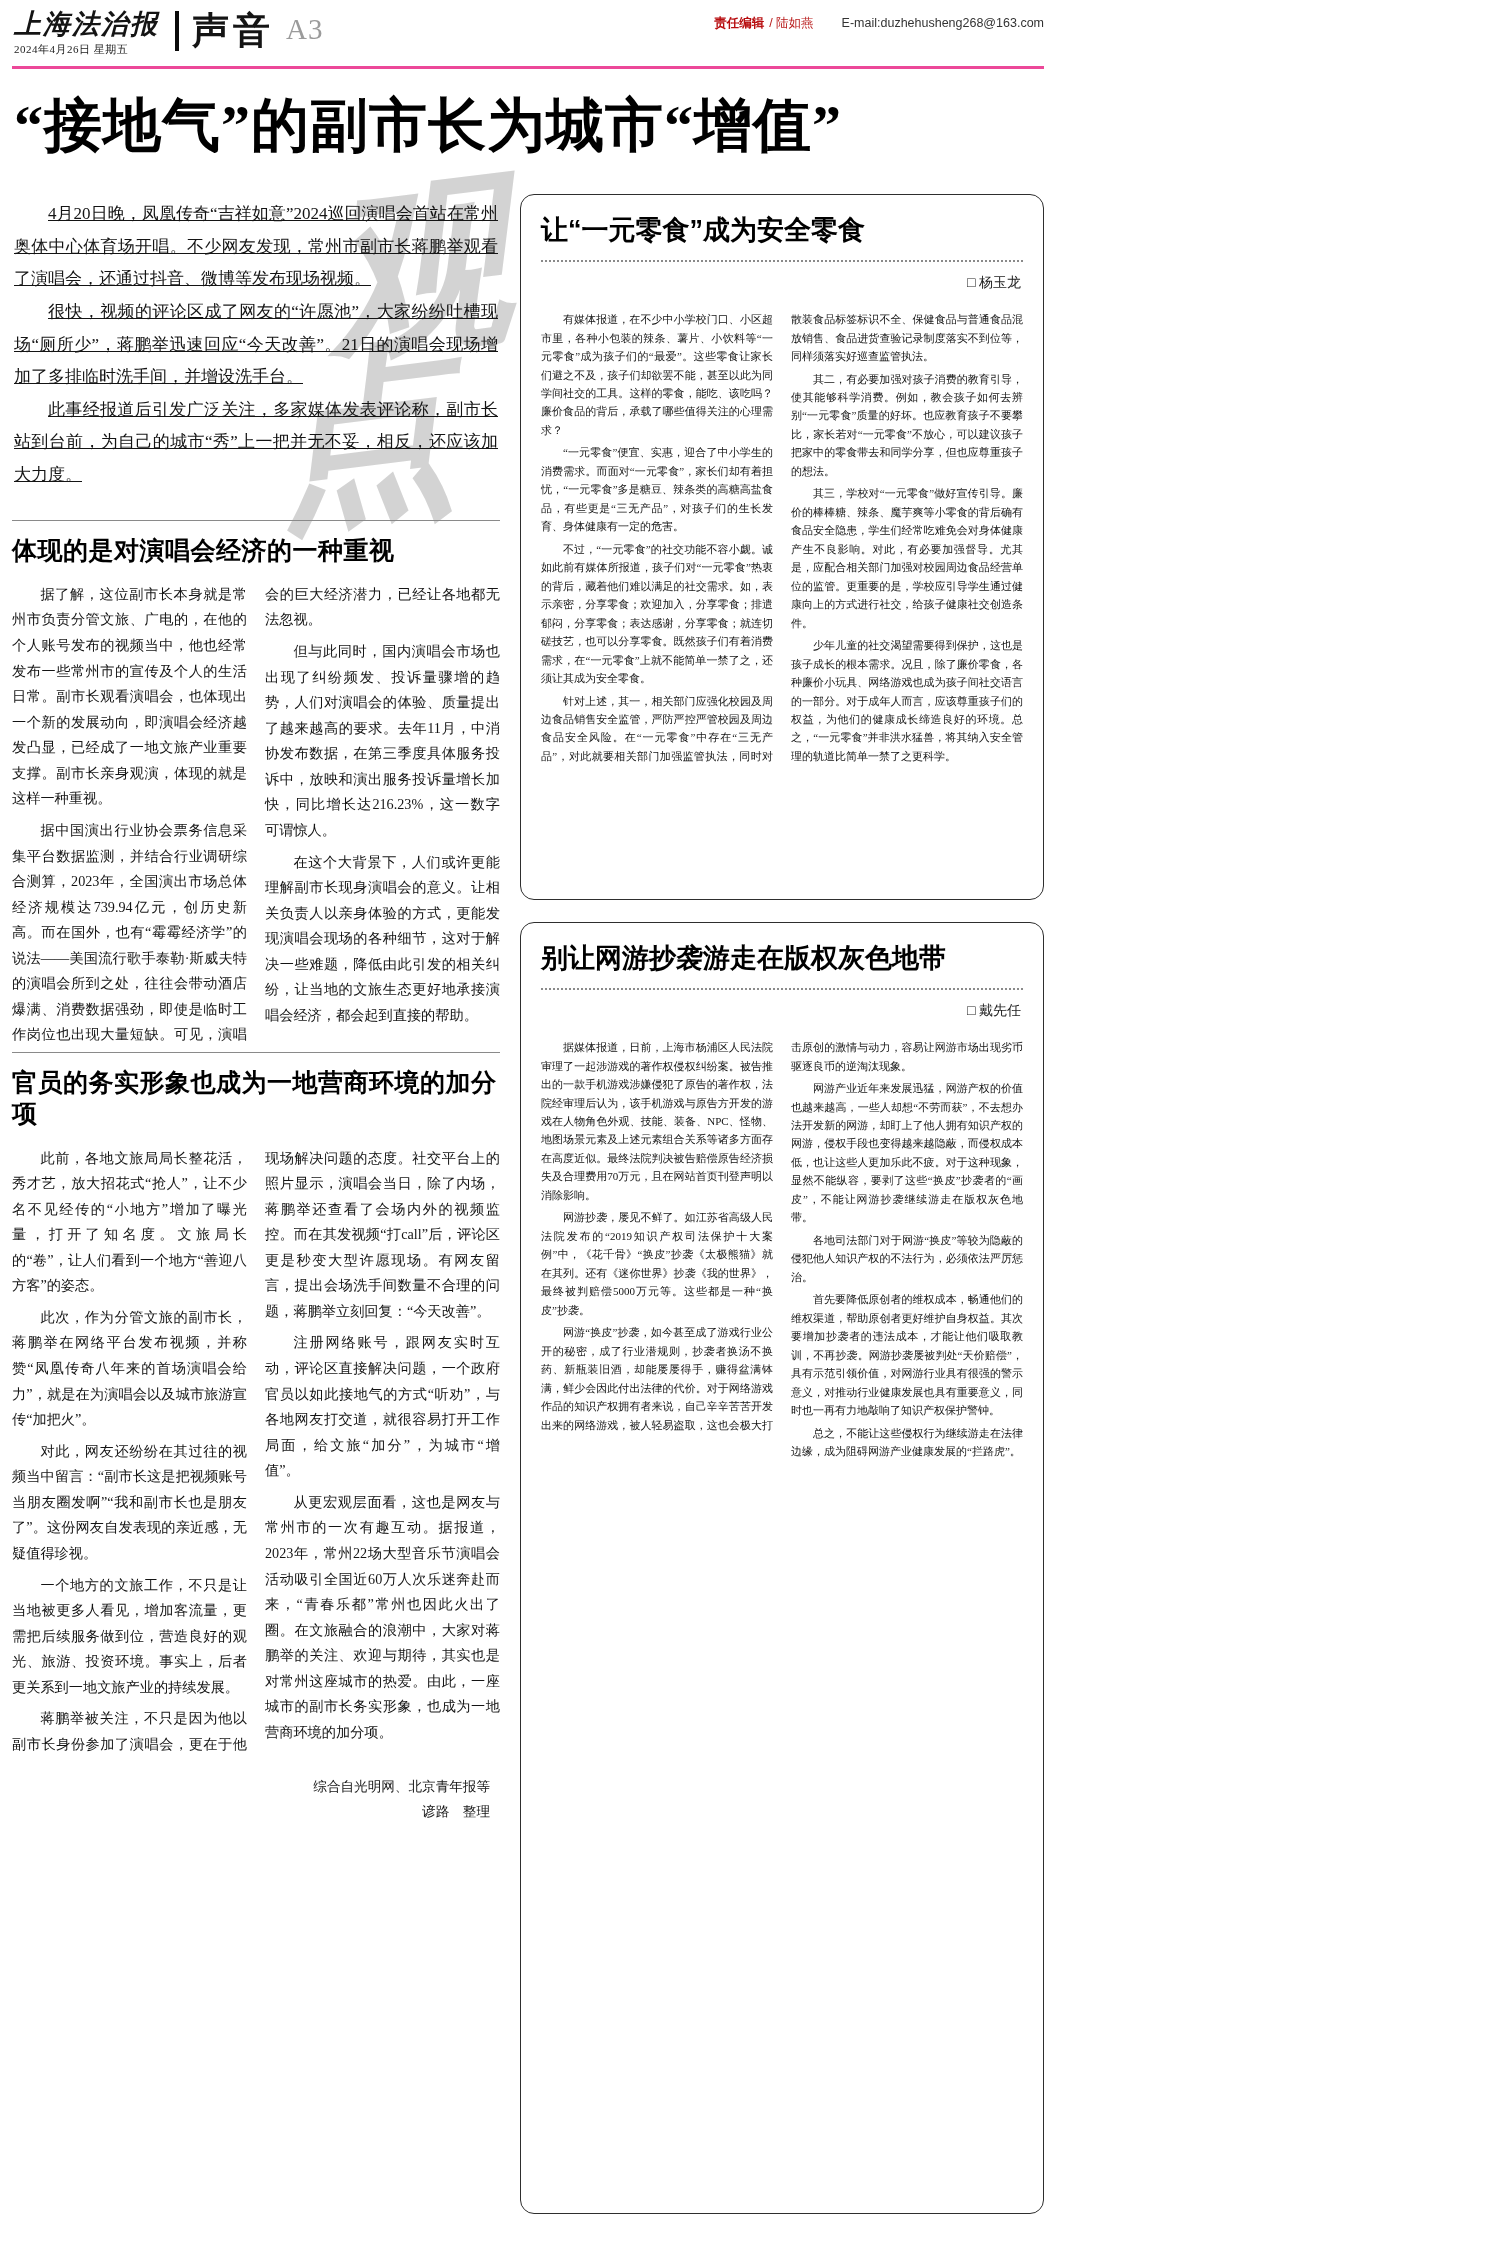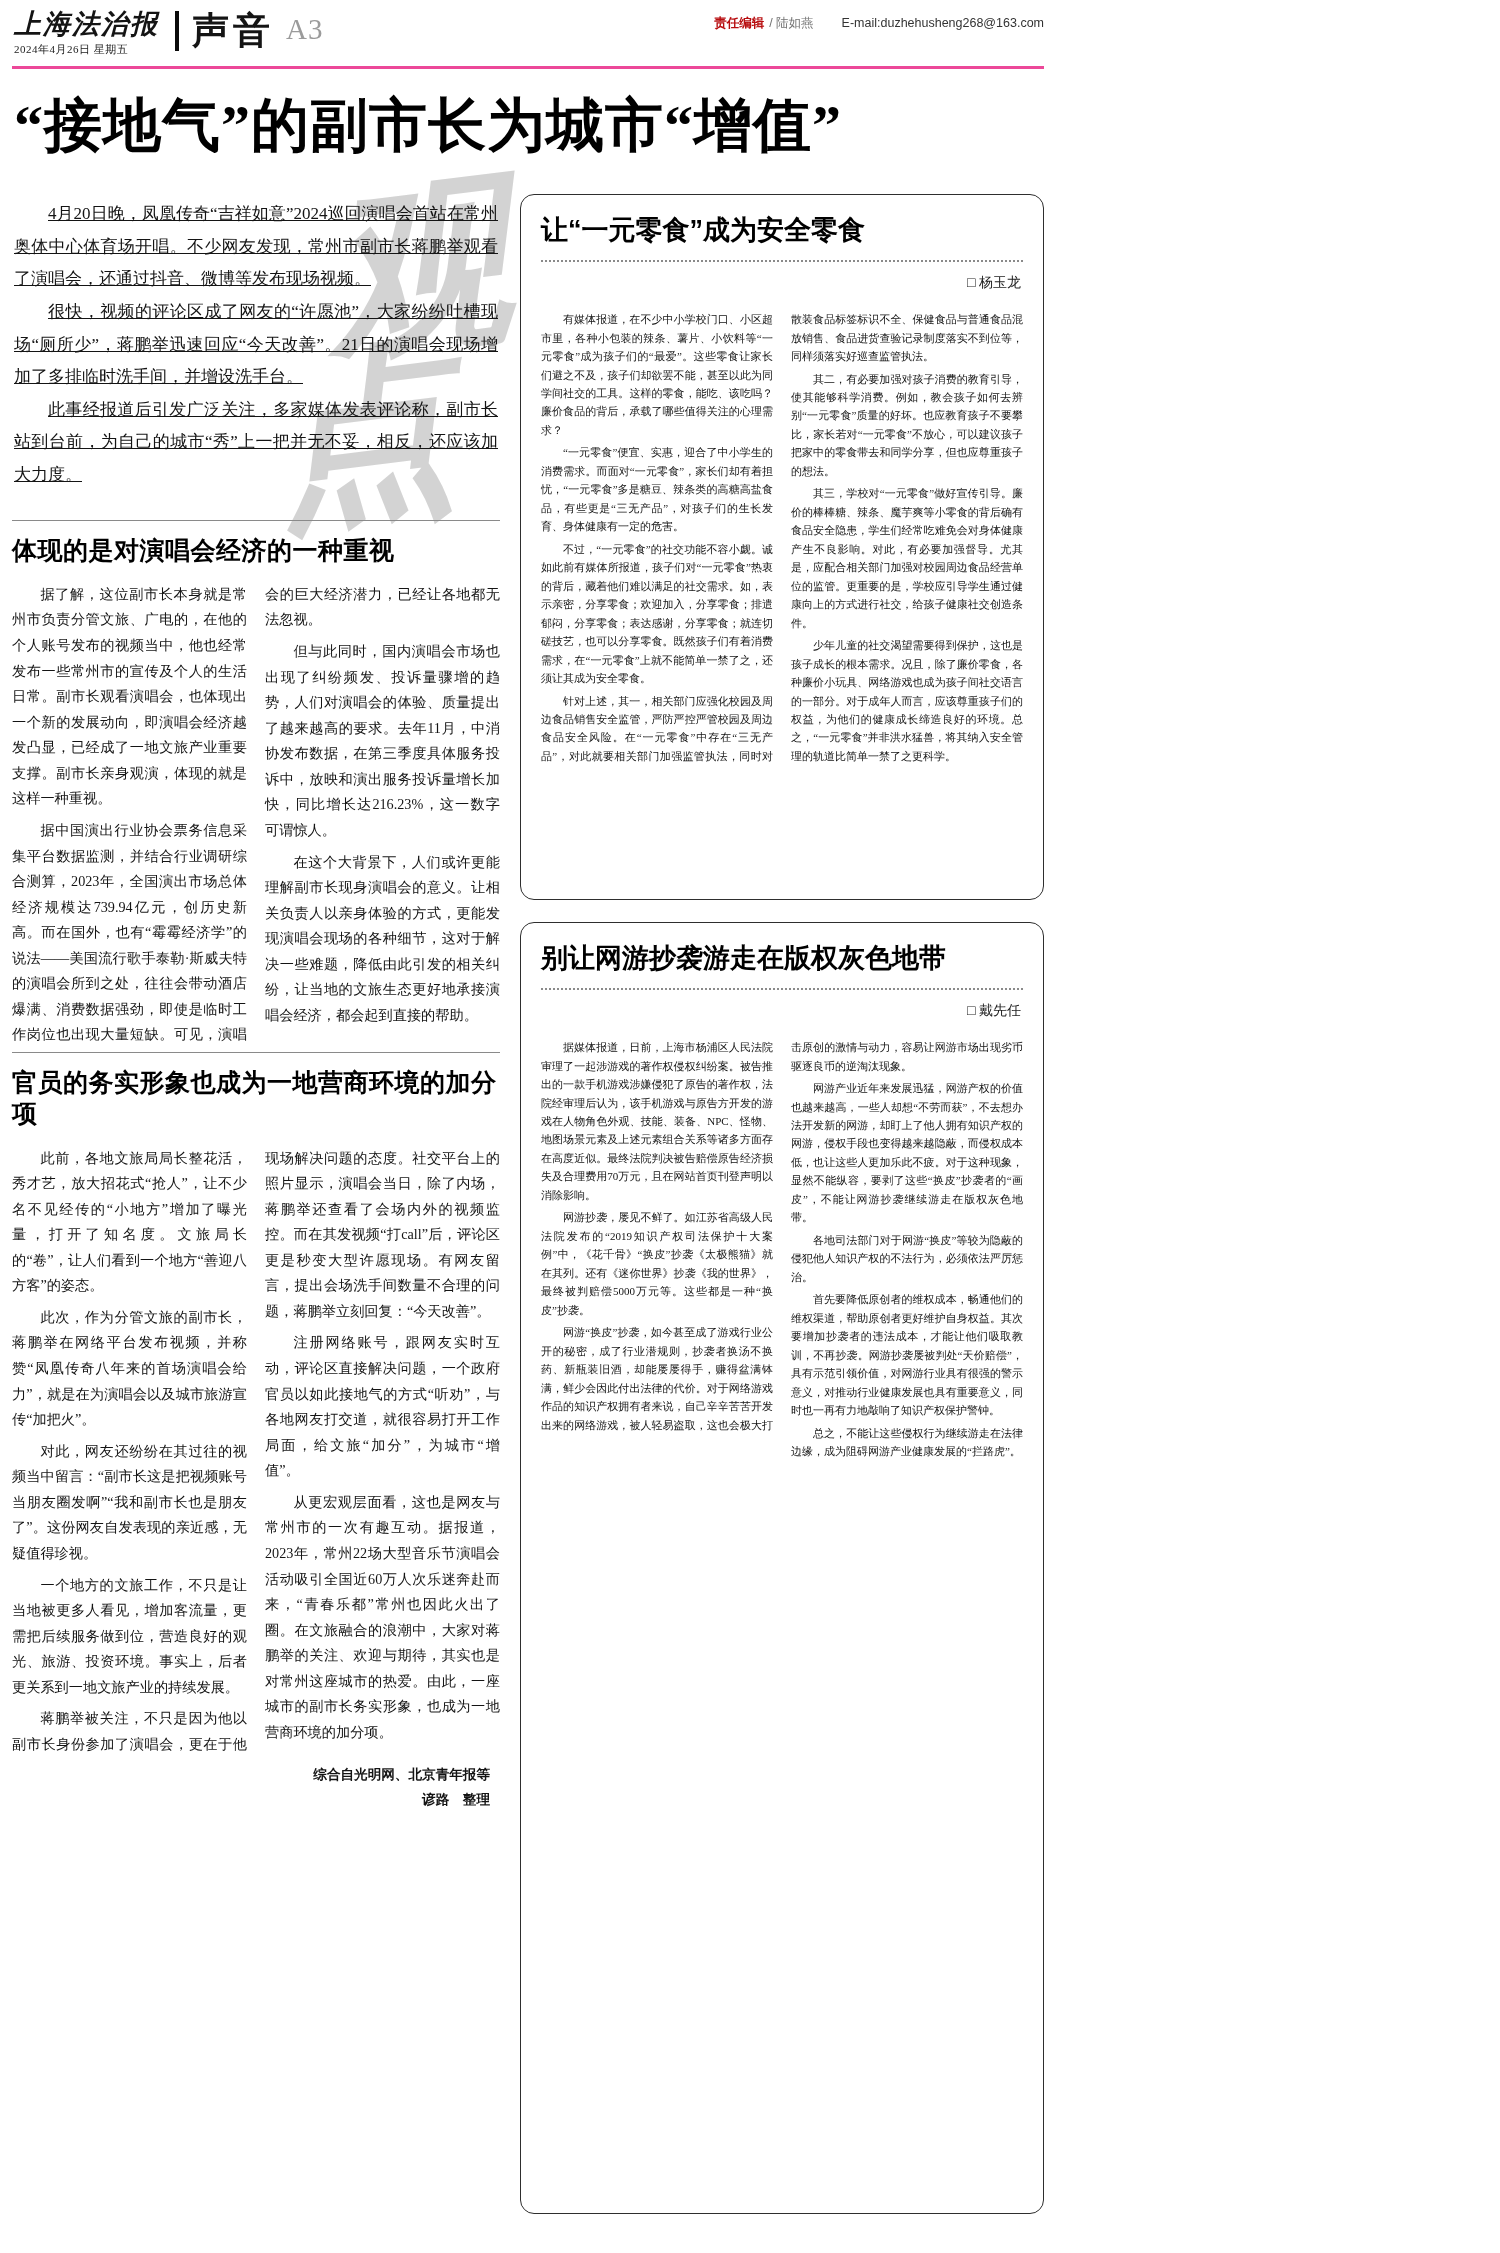--- a/index.html
+++ b/index.html
@@ -13,21 +13,21 @@
 
   
   .header { display:flex; align-items:flex-start; border-bottom:3px solid #ec4899; padding:2px 0 9px 2px; }
   .masthead-name { font-size:27px; font-weight:700; font-style:italic; letter-spacing:2px; line-height:1.05; }
   .masthead-date { font-size:11px; color:#222; margin-top:4px; letter-spacing:0.5px; }
   .header-bar { width:4px; height:40px; background:#0a0a0a; margin:1px 13px 0 16px; }
   .section-name { font-family:"Liberation Sans","DejaVu Sans",sans-serif; font-size:37px; font-weight:900; letter-spacing:4px; line-height:1.15; }
   .page-no { font-size:29px; color:#9b9b9b; margin:3px 0 0 12px; letter-spacing:1px; }
   .editor-info { margin-left:auto; padding-top:5px; font-family:"Liberation Sans","DejaVu Sans",sans-serif; font-size:12.5px; color:#333; white-space:nowrap; }
   .editor-label { color:#b80e10; font-weight:700; margin-right:5px; }
-  .editor-name { color:#737373; }
+  .editor-name { color:#b91c1c; }
   .editor-email { margin-left:28px; color:#333; }
 
   
   .headline { font-size:58px; font-weight:900; letter-spacing:1px; color:#000;
     margin:24px 0 0 2px; line-height:1.15; white-space:nowrap; }
 
   
   .content { display:flex; gap:20px; margin-top:34px; }
   .col-left  { width:488px; flex:none; }
   .col-right { width:524px; flex:none; }
@@ -41,21 +41,21 @@
   .watermark .wm2 { display:block; margin:-8px 0 0 -26px; }
   .lead-text { position:relative; z-index:1; font-size:17px; line-height:1.92; text-align:justify; }
   .lead-p { text-indent:2em;text-decoration:underline; }
 
   
   .section { border-top:1px solid #8a8a8a; padding-top:12px; margin-top:4px; position:relative; z-index:1; }
   .section-title { font-family:"Liberation Sans","DejaVu Sans",sans-serif; font-size:25px; font-weight:800;
     letter-spacing:0.5px; color:#000; margin:2px 0 16px 0; line-height:1.25; }
   .cols2 { column-count:2; column-gap:18px; }
   .body-p { font-size:14.2px; line-height:1.8; text-align:justify; text-indent:2em; margin-bottom:6px; }
-  .credits { text-align:right; padding-right:10px; margin-top:6px; font-weight:700; position:relative; z-index:1; }
+  .credits { text-align:right; padding-right:10px; margin-top:18px; font-weight:400; position:relative; z-index:1; }
   .credit { font-size:13.6px; line-height:1.8; }
 
   
   .box { border:1.5px solid #2e2e2e; border-radius:14px; padding:18px 20px 20px 20px; background:#fff; }
   .box1 { margin-bottom:22px; min-height:706px; }
   .box2 { min-height:1292px; }
   .box-title { font-family:"Liberation Sans","DejaVu Sans",sans-serif; font-size:27px; font-weight:800;
     color:#000; line-height:1.3; padding-bottom:12px; border-bottom:2px dotted #8a8a8a; }
   .box-author { text-align:right; font-size:14px; color:#222; margin:12px 2px 18px 0; }
   .box-body .body-p { font-size:11px; line-height:1.68; margin-bottom:4px; }

